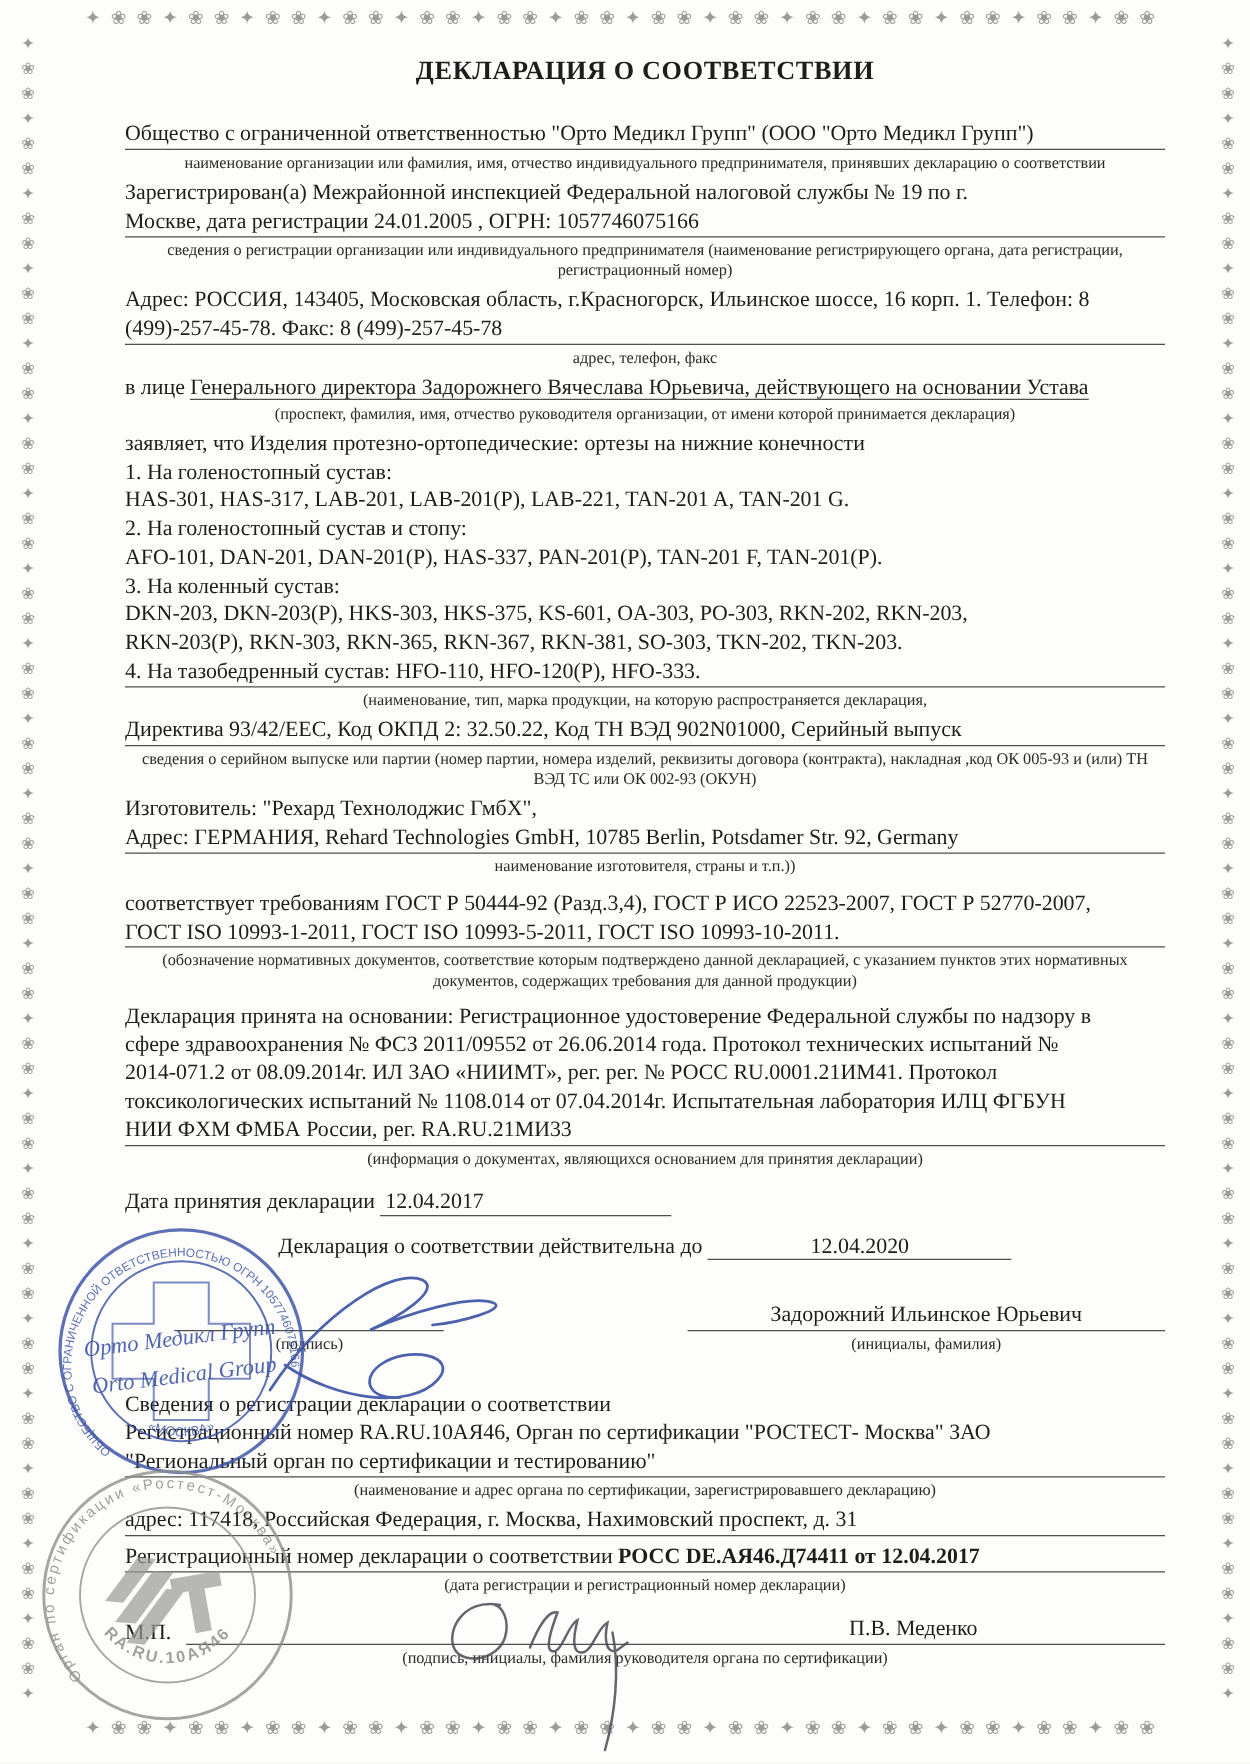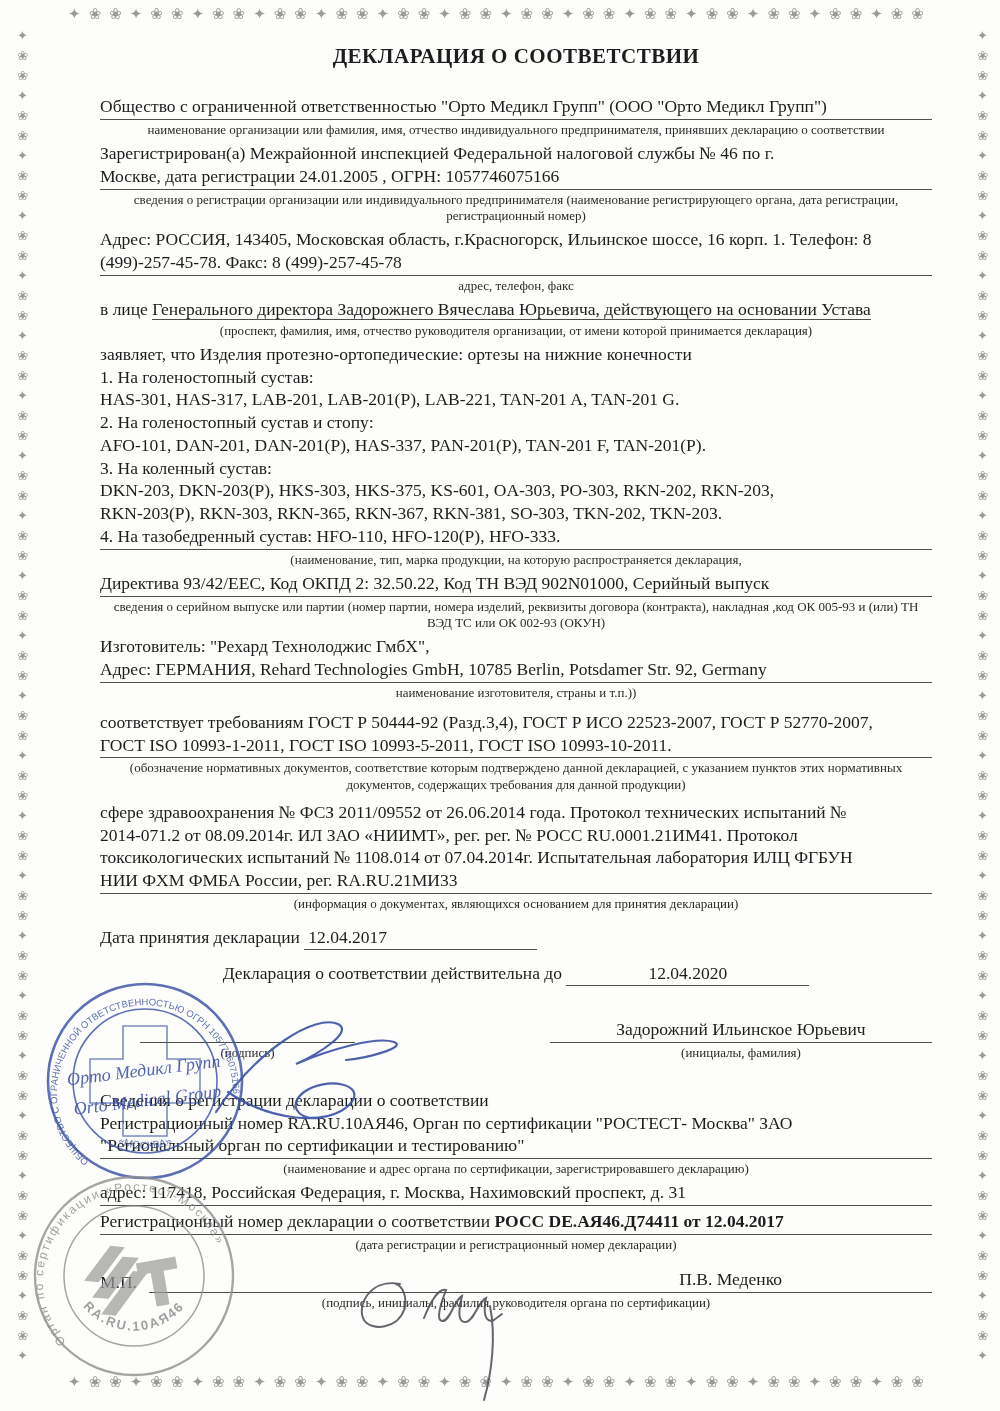--- a/index.html
+++ b/index.html
@@ -49,21 +49,21 @@
   <div class="bordr side rightb" style="color: rgb(138, 138, 138);">✦❀❀✦❀❀✦❀❀✦❀❀✦❀❀✦❀❀✦❀❀✦❀❀✦❀❀✦❀❀✦❀❀✦❀❀✦❀❀✦❀❀✦❀❀✦❀❀✦❀❀✦❀❀✦❀❀✦❀❀✦❀❀✦❀❀✦❀❀✦❀❀✦❀❀</div>
 
   <div class="content">
 
     <div class="title">ДЕКЛАРАЦИЯ О СООТВЕТСТВИИ</div>
 
     <div class="ln field">Общество с ограниченной ответственностью "Орто Медикл Групп"  (ООО "Орто Медикл Групп")</div>
     <div class="caption">наименование организации или фамилия, имя, отчество индивидуального предпринимателя, принявших декларацию о соответствии</div>
 
     <div class="mt4">
-      <div class="ln">Зарегистрирован(а) Межрайонной инспекцией Федеральной налоговой службы № 46 по г.</div>
+      <div class="ln">Зарегистрирован(а) Межрайонной инспекцией Федеральной налоговой службы № 19 по г.</div>
       <div class="ln field">Москве, дата регистрации 24.01.2005 , ОГРН: 1057746075166</div>
     </div>
     <div class="caption">сведения о регистрации организации или индивидуального предпринимателя (наименование регистрирующего органа, дата регистрации, регистрационный номер)</div>
 
     <div class="mt4">
       <div class="ln">Адрес: РОССИЯ, 143405, Московская область, г.Красногорск, Ильинское шоссе, 16 корп. 1. Телефон: 8</div>
       <div class="ln field">(499)-257-45-78. Факс: 8 (499)-257-45-78</div>
     </div>
     <div class="caption">адрес, телефон, факс</div>
 
@@ -90,20 +90,21 @@
     <div class="ln field">Адрес: ГЕРМАНИЯ, Rehard Technologies GmbH, 10785 Berlin, Potsdamer Str. 92, Germany</div>
     <div class="caption">наименование изготовителя, страны и т.п.))</div>
 
     <div class="mt10">
       <div class="ln">соответствует требованиям ГОСТ Р 50444-92 (Разд.3,4), ГОСТ Р ИСО 22523-2007, ГОСТ Р 52770-2007,</div>
       <div class="ln field">ГОСТ  ISO 10993-1-2011, ГОСТ  ISO 10993-5-2011, ГОСТ  ISO 10993-10-2011.</div>
     </div>
     <div class="caption">(обозначение нормативных документов, соответствие которым подтверждено данной декларацией, с указанием пунктов этих нормативных документов, содержащих требования для данной продукции)</div>
 
     <div class="mt8">
+      <div class="ln">Декларация принята на основании: Регистрационное удостоверение Федеральной службы по надзору в</div>
       <div class="ln">сфере здравоохранения № ФСЗ 2011/09552 от 26.06.2014 года. Протокол  технических испытаний №</div>
       <div class="ln">2014-071.2 от 08.09.2014г. ИЛ ЗАО «НИИМТ», рег. рег. № РОСС RU.0001.21ИМ41. Протокол</div>
       <div class="ln">токсикологических испытаний № 1108.014 от 07.04.2014г. Испытательная лаборатория ИЛЦ ФГБУН</div>
       <div class="ln field">НИИ ФХМ ФМБА России, рег. RA.RU.21МИ33</div>
     </div>
     <div class="caption">(информация о документах, являющихся основанием для принятия декларации)</div>
 
     <div class="ln mt14"><span>Дата принятия декларации </span><span class="uline date">12.04.2017</span></div>
 
     <div class="ln mt26"><span>Декларация о соответствии действительна до </span><span class="uline valid">12.04.2020</span></div>

